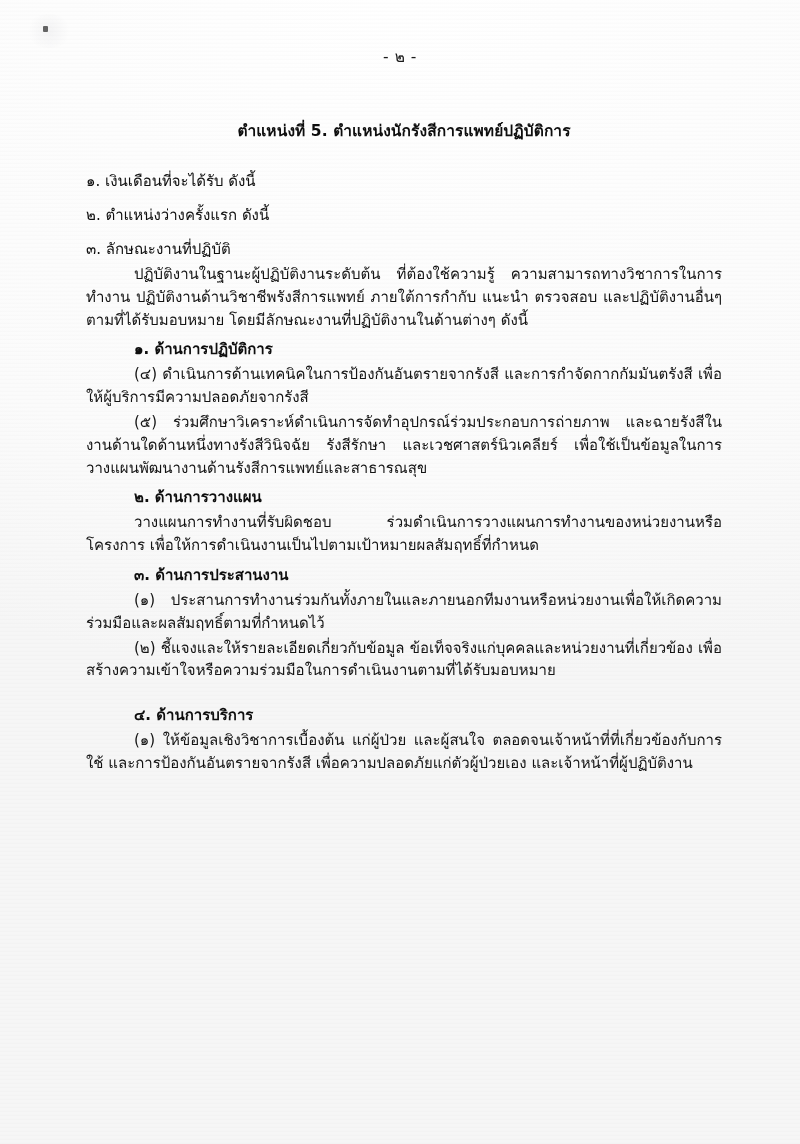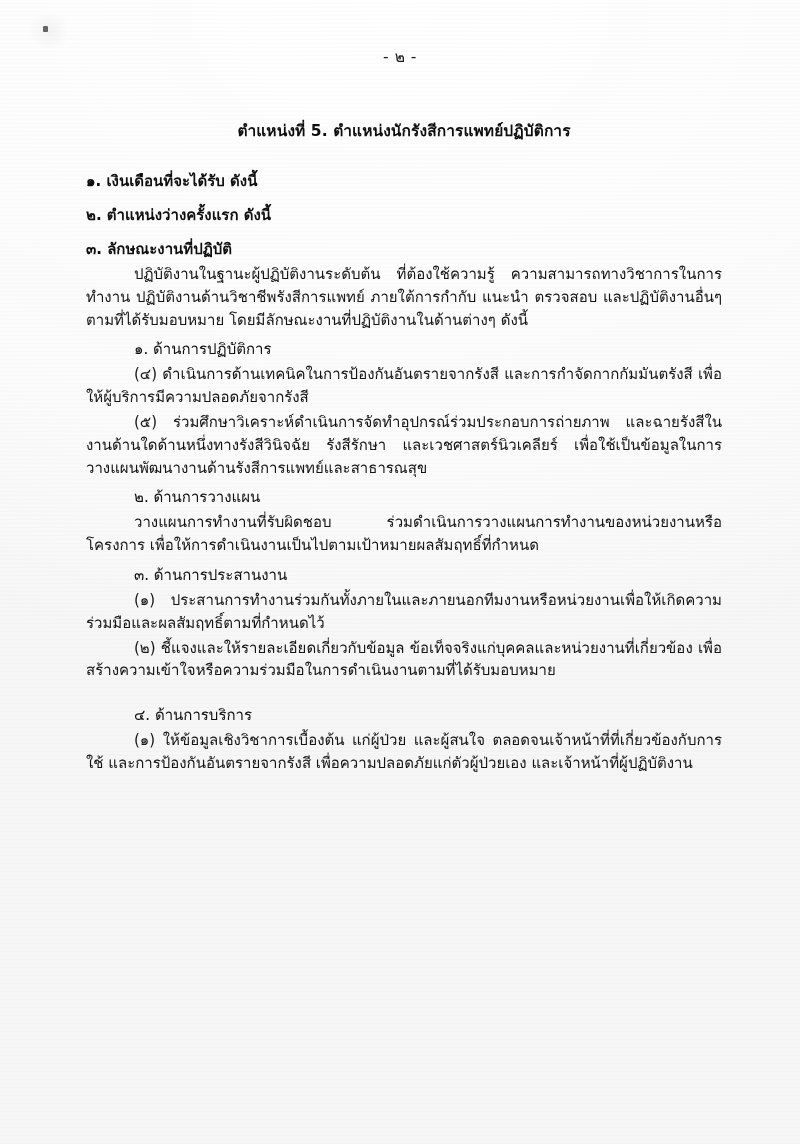--- a/index.html
+++ b/index.html
@@ -67,39 +67,39 @@
   .doc-title {
     text-align: center;
     font-weight: bold;
     font-size: 15.5px;
     margin: 0 0 26px 0;
     letter-spacing: .1px;
     color: #0e0e0e;
   }
 
   .section-heading {
-    font-weight: bold;
+    font-weight: normal;
     font-size: 15px;
     margin: 0 0 2px 0;
     color: #0e0e0e;
   }
 
   .para {
     font-size: 15px;
     line-height: 1.52;
     margin: 0 0 2px 0;
     text-align: justify;
     text-justify: inter-word;
     text-indent: 48px;
     color: #141414;
   }
   .para.last-of-block { margin-bottom: 8px; }
 
   .sub-heading {
-    font-weight: normal;
+    font-weight: bold;
     font-size: 15px;
     margin: 6px 0 2px 0;
     text-indent: 48px;
     color: #0e0e0e;
   }
 
   .item {
     font-size: 15px;
     line-height: 1.52;
     margin: 0 0 2px 0;

